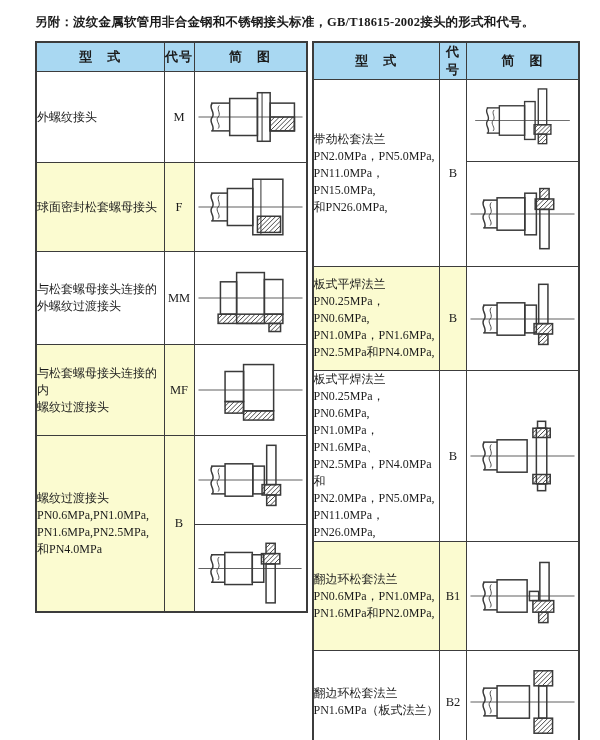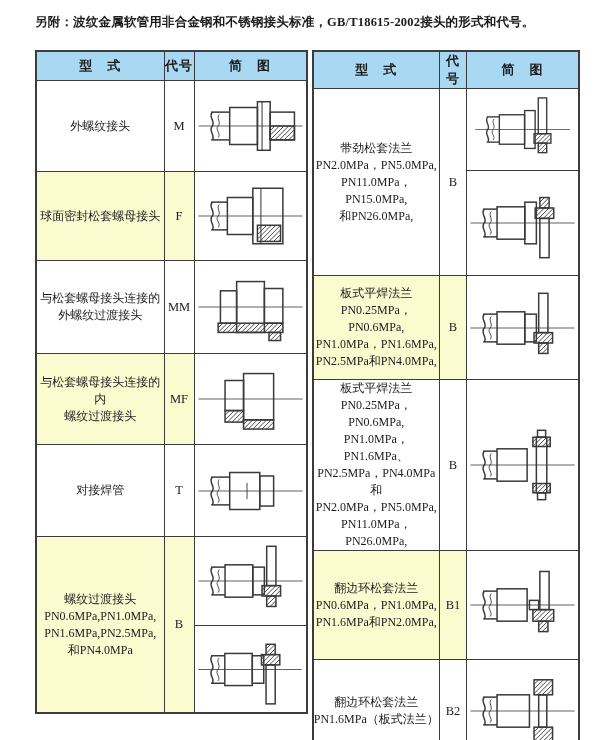--- a/index.html
+++ b/index.html
@@ -11,30 +11,30 @@
   }
   html,body{margin:0;padding:0;}
   body{
     width:600px;height:740px;background:#ffffff;
     font-family:"Liberation Serif","DejaVu Serif",serif;
     color:var(--ink);
   }
   .page{padding:12px 0 0 35px;}
   .intro{
     font-size:12.5px;font-weight:600;letter-spacing:.2px;
-    margin:2px 0 19px 0;width:540px;
+    margin:2px 0 10px 0;width:540px;
   }
   .tables{display:flex;gap:4px;align-items:flex-start;}
   table.fit{
     border-collapse:collapse;table-layout:fixed;
     border:2px solid var(--border);
   }
   table.fit th,table.fit td{
     border:1px solid var(--border);
-    padding:0;vertical-align:middle;text-align:center;
+    padding:0;vertical-align:middle;
   }
   table.fit th{
     background:var(--header-bg);
     height:28px;font-size:13px;font-weight:700;
     text-align:center;letter-spacing:1px;
   }
   td.type-cell{
     font-size:12px;line-height:17px;
     padding:4px 4px 4px 9px;
     white-space:pre-line;text-align:left;
@@ -187,38 +187,20 @@
                   <line x1="50" y1="58" x2="58" y2="50" stroke="#3a3a3a" stroke-width="0.8"></line>
                   <line x1="54" y1="58" x2="62" y2="50" stroke="#3a3a3a" stroke-width="0.8"></line>
                   <line x1="58" y1="58" x2="66" y2="50" stroke="#3a3a3a" stroke-width="0.8"></line>
                   <line x1="62" y1="58" x2="68" y2="52" stroke="#3a3a3a" stroke-width="0.8"></line>
                   <line x1="66" y1="58" x2="68" y2="56" stroke="#3a3a3a" stroke-width="0.8"></line>
                   <line x1="3" y1="32" x2="93" y2="32" stroke="#3a3a3a" stroke-width="0.7"></line>
                 </svg>
               </div>
             </td>
     </tr>
-          <tr style="height:91px" class="">
-      <td class="type-cell">对接焊管</td>
-      <td class="code-cell">T</td>
-      <td class="diagram-cell">
-              <div class="diagram-box" style="height:91px">
-                <svg viewBox="0 0 96 64" width="111" height="78" xmlns="http://www.w3.org/2000/svg">
-                  <line x1="14" y1="20" x2="30" y2="20" stroke="#3a3a3a" stroke-width="1.3"></line>
-                  <line x1="14" y1="44" x2="30" y2="44" stroke="#3a3a3a" stroke-width="1.3"></line>
-                  <path d="M15 20 C11 24 18 28 15 32 C11 36 18 40 15 44" stroke="#3a3a3a" stroke-width="1.3" fill="none"></path>
-                  <path d="M21 22 C18 25 23 29 20 32 C17 35 23 39 20 42" stroke="#3a3a3a" stroke-width="0.8" fill="none"></path>
-                  <rect x="30" y="16" width="26" height="32" stroke="#3a3a3a" stroke-width="1.3" fill="none"></rect>
-                  <rect x="56" y="19" width="12" height="26" stroke="#3a3a3a" stroke-width="1.3" fill="none"></rect>
-                  <line x1="45" y1="25" x2="45" y2="39" stroke="#3a3a3a" stroke-width="0.8"></line>
-                  <line x1="3" y1="32" x2="93" y2="32" stroke="#3a3a3a" stroke-width="0.7"></line>
-                </svg>
-              </div>
-            </td>
-    </tr>
           <tr style="height:175px" class="hl">
       <td class="type-cell">螺纹过渡接头
 PN0.6MPa,PN1.0MPa,
 PN1.6MPa,PN2.5MPa,
 和PN4.0MPa</td>
       <td class="code-cell">B</td>
       <td class="diagram-cell">
               <div class="diagram-box" style="height:88px">
                 <svg viewBox="0 0 96 64" width="111" height="78" xmlns="http://www.w3.org/2000/svg">
                   <line x1="14" y1="20" x2="26" y2="20" stroke="#3a3a3a" stroke-width="1.3"></line>

